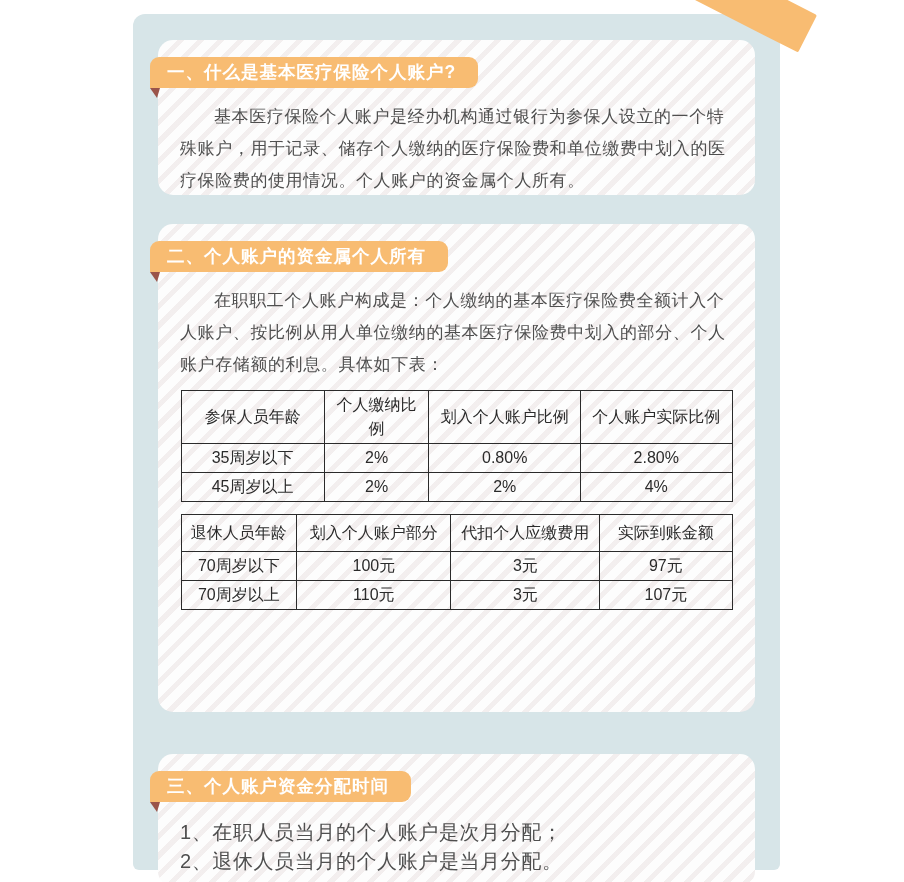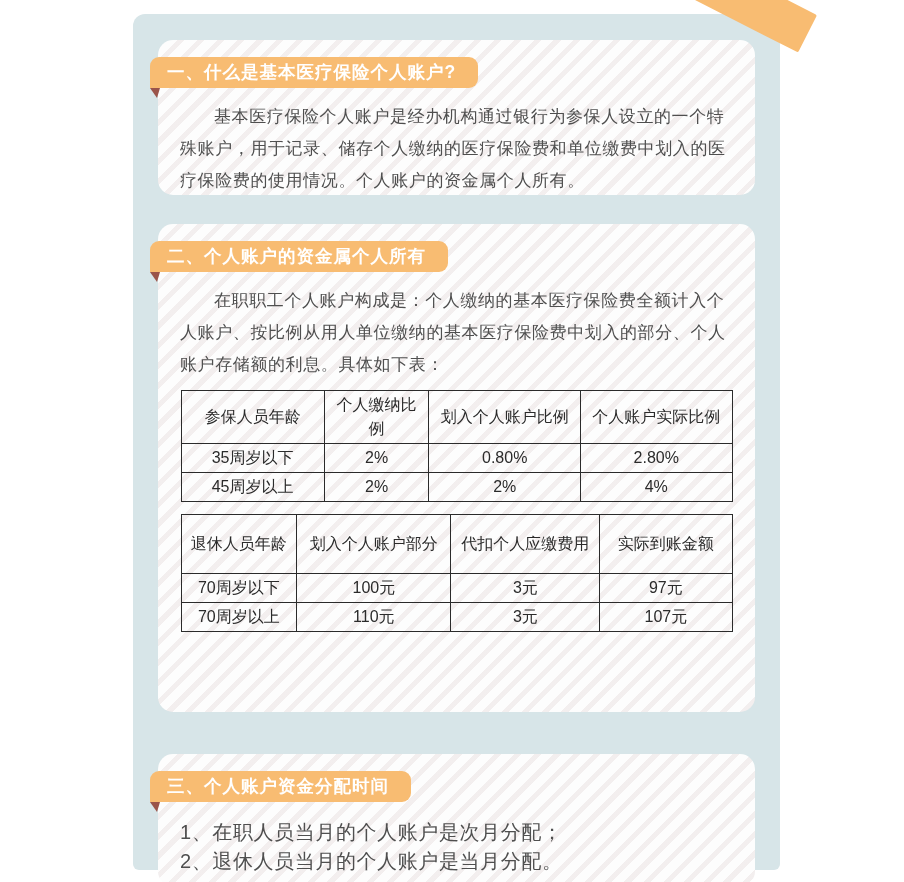--- a/index.html
+++ b/index.html
@@ -88,21 +88,21 @@
     line-height: 24px;
   }
   .tbl-active col:nth-child(1) { width: 26%; }
   .tbl-active col:nth-child(2) { width: 19%; }
   .tbl-active col:nth-child(3) { width: 27.5%; }
   .tbl-active col:nth-child(4) { width: 27.5%; }
   .tbl-retired col:nth-child(1) { width: 21%; }
   .tbl-retired col:nth-child(2) { width: 28%; }
   .tbl-retired col:nth-child(3) { width: 27%; }
   .tbl-retired col:nth-child(4) { width: 24%; }
-  .tbl-retired th { padding: 17px 6px; text-align: center; }
+  .tbl-retired th { padding: 6px 6px; text-align: center; }
   .list {
     margin-top: 16px;
   }
   .list-item {
     font-size: 20px;
     line-height: 29px;
     color: #4f4f4f;
     letter-spacing: 0.6px;
   }
 </style>

